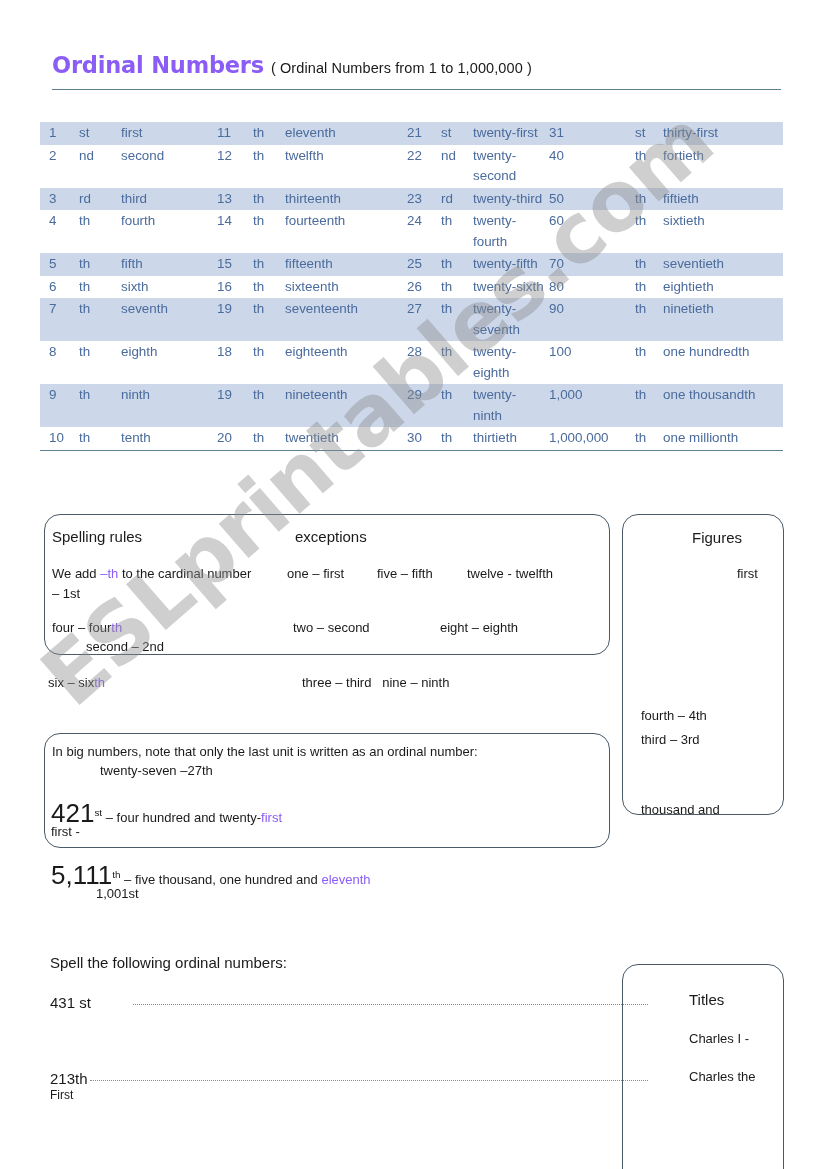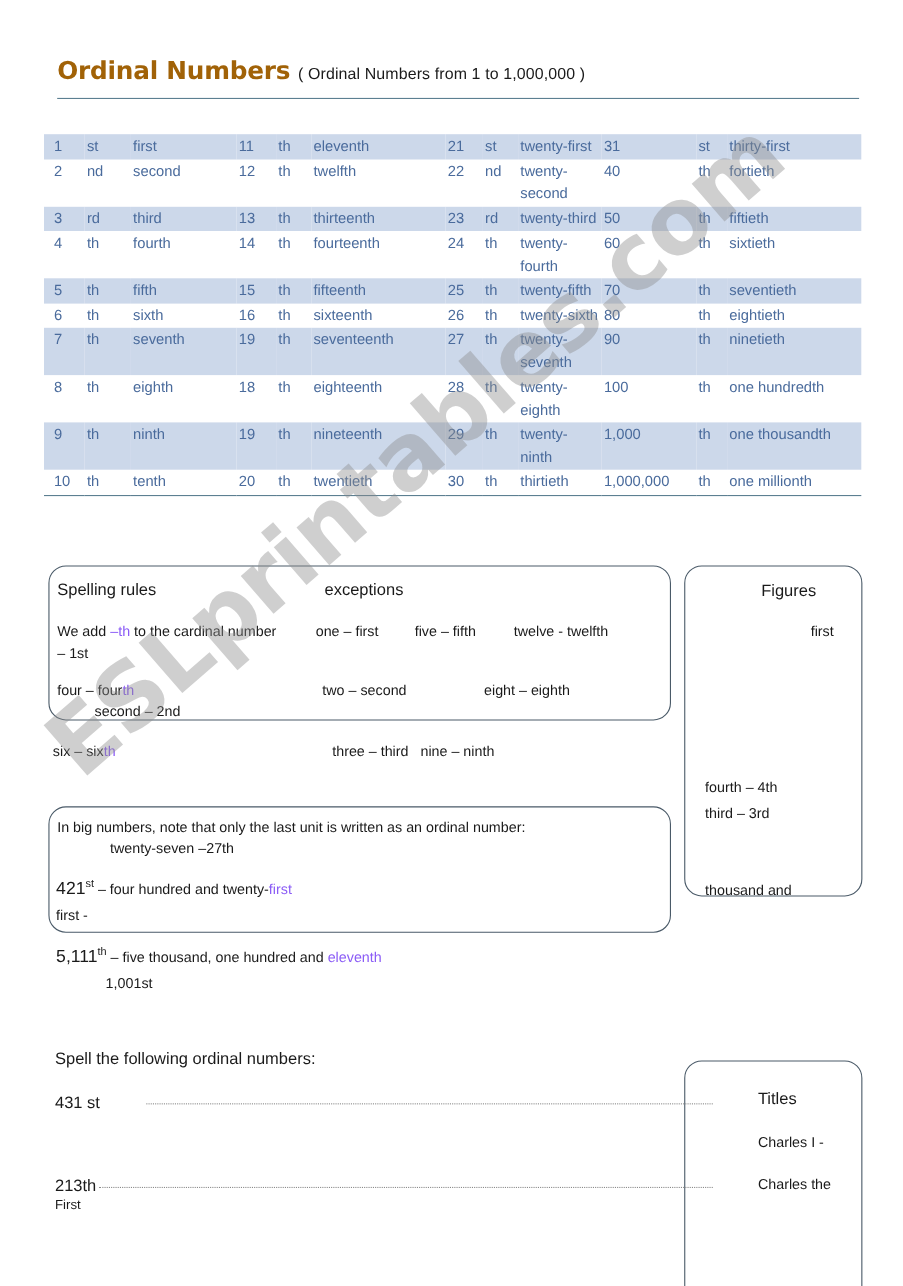--- a/index.html
+++ b/index.html
@@ -55,21 +55,21 @@
   #header .title-row {
     display: flex;
     align-items: baseline;
     gap: 7px;
   }
   #header .title-main {
     font-family: "DejaVu Sans", sans-serif;
     font-weight: 700;
     font-size: 22.5px;
     letter-spacing: -0.2px;
-    color: #a16207;
+    color: #8b5cf6;
   }
   #header .title-sub {
     font-size: 14.5px;
     color: #1a1a1a;
     letter-spacing: 0.1px;
   }
   #header .rule {
     margin-top: 11px;
     border-top: 1.3px solid #5c7f91;
     width: 729px;
@@ -128,21 +128,21 @@
     position: absolute;
     z-index: 4;
     white-space: pre;
     color: #1a1a1a;
     line-height: 1.2;
   }
   .red { color: #8b5cf6; }
   .s15 { font-size: 15px; }
   .s13 { font-size: 13px; }
   .s12 { font-size: 12px; }
-  .s22 { font-size: 16px; }
+  .s22 { font-size: 26px; }
   .sup { font-size: 0.62em; vertical-align: super; }
 
   
   .exline {
     position: absolute;
     z-index: 4;
     display: flex;
     align-items: baseline;
     font-size: 15px;
     color: #1a1a1a;

